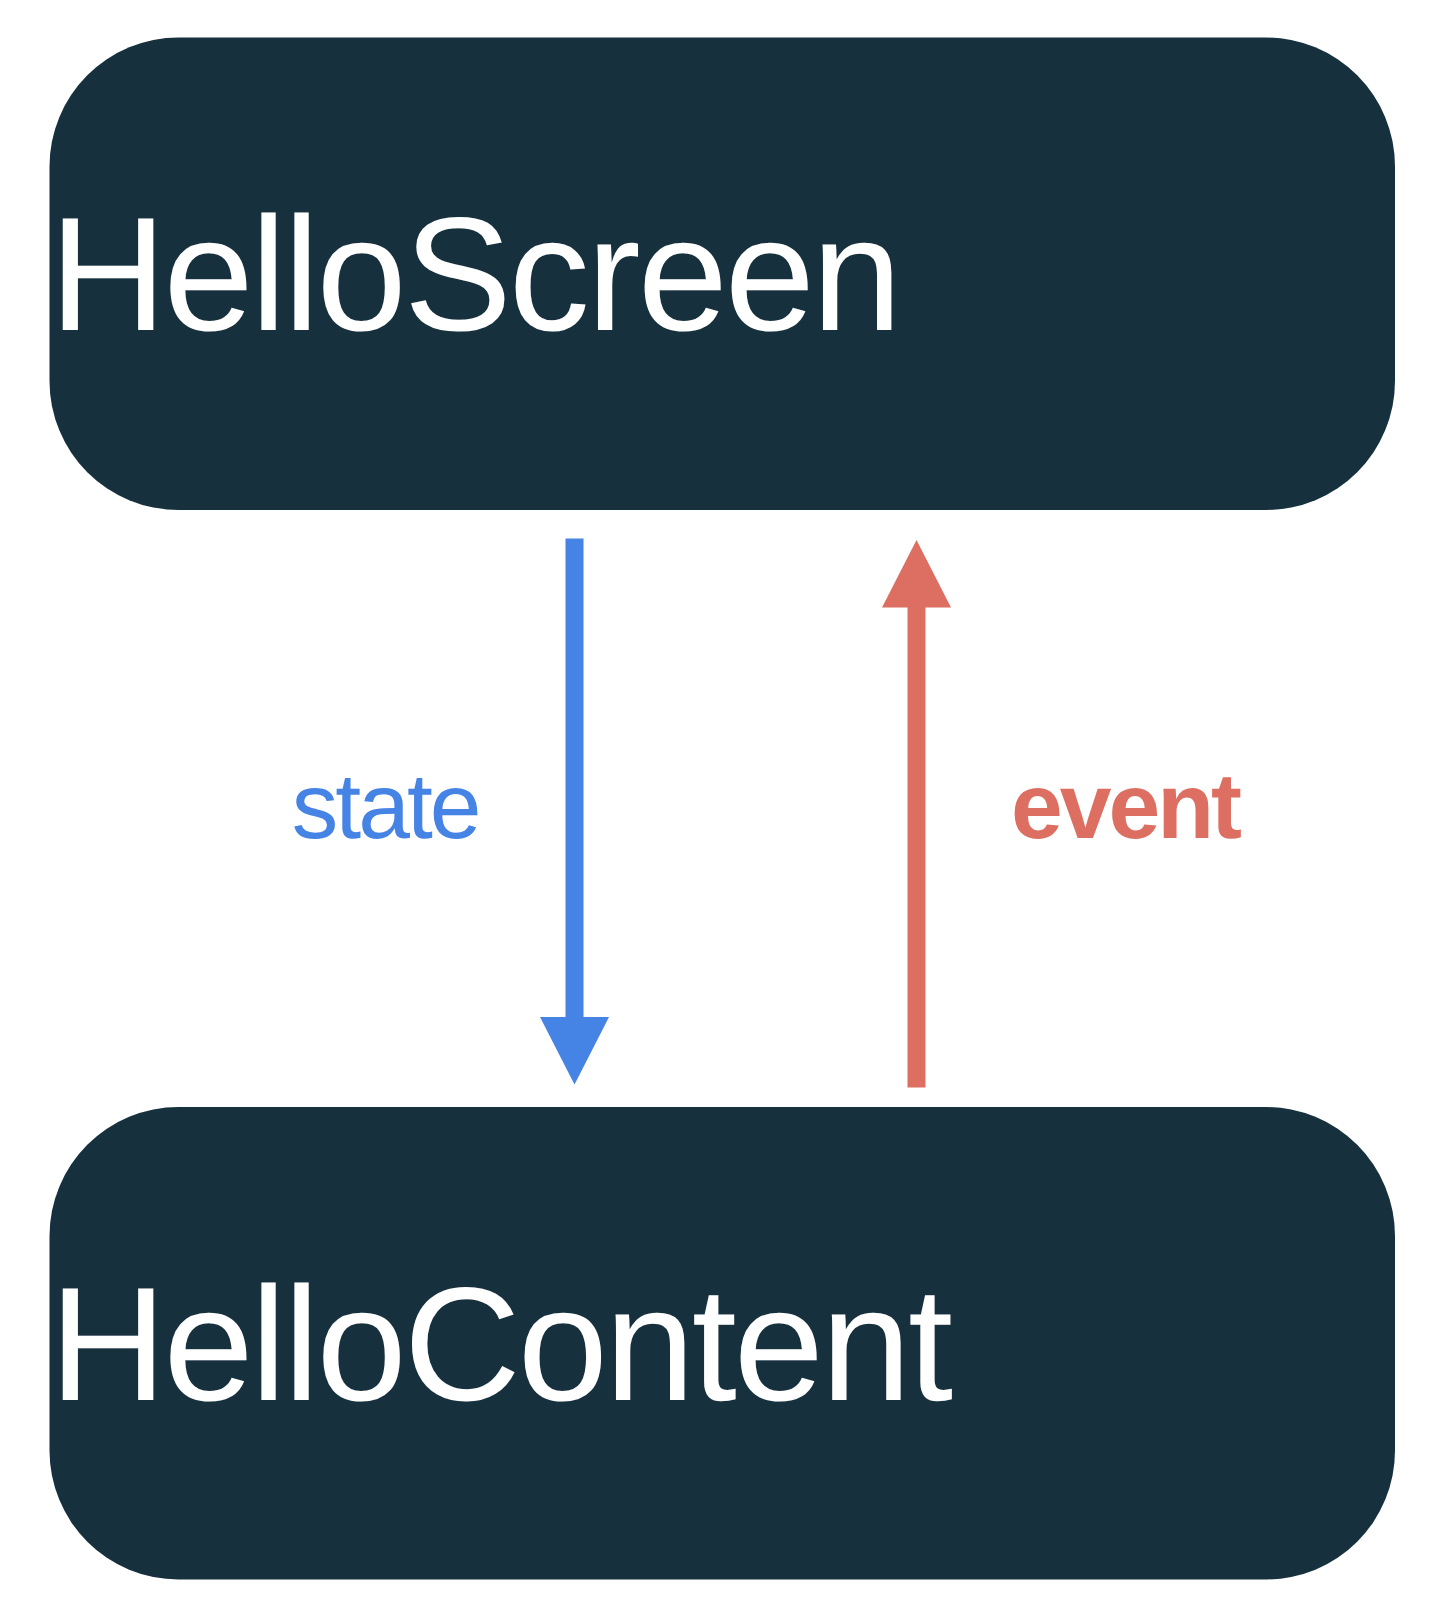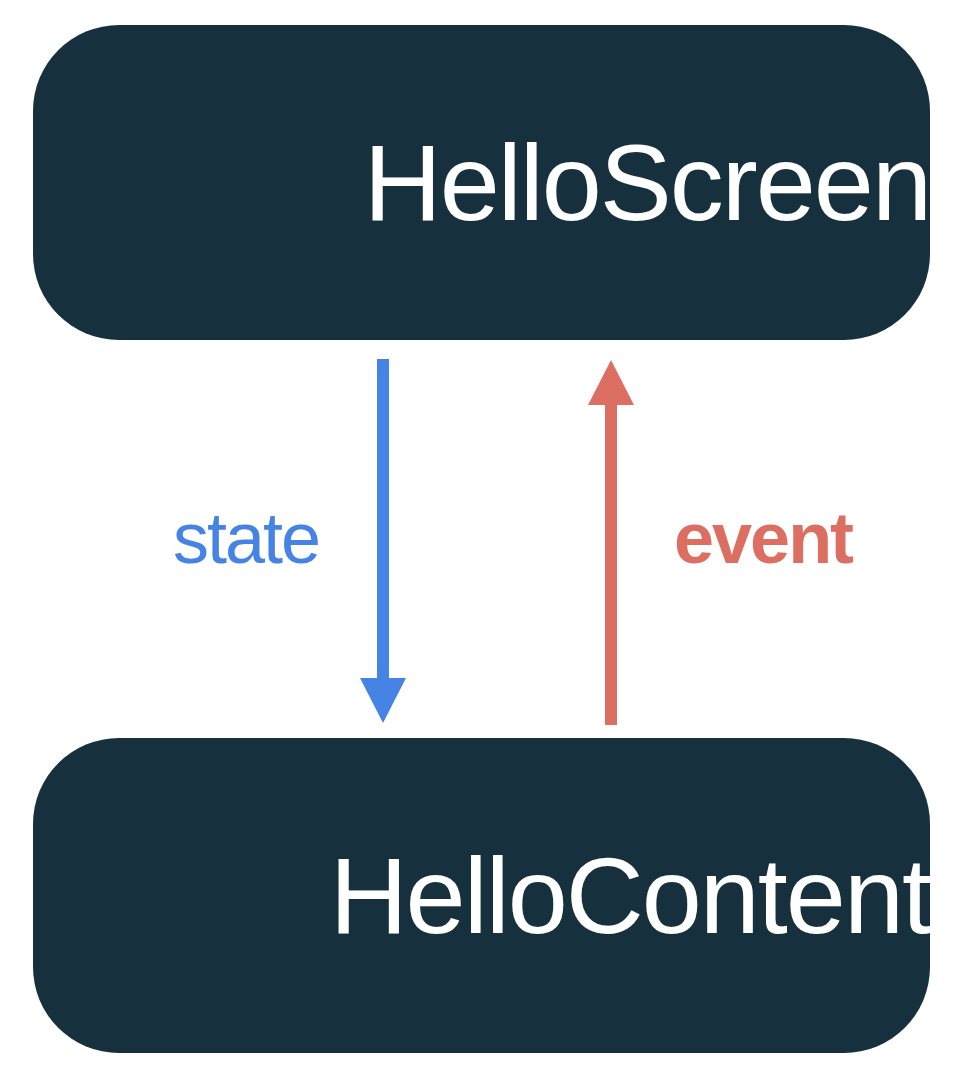--- a/index.html
+++ b/index.html
@@ -24,21 +24,21 @@
   }
   .node-box {
     position: absolute;
     left: 33px;
     width: 897px;
     height: 315px;
     background: var(--navy);
     border-radius: 86px;
     display: flex;
     align-items: center;
-    justify-content: flex-end;
+    justify-content: flex-start;
   }
   .node-box.top { top: 25px; }
   .node-box.bottom { top: 738px; }
   .node-label {
     color: var(--white);
     font-size: 108px;
     font-weight: 400;
     letter-spacing: -2px;
     line-height: 1;
     white-space: nowrap;
@@ -79,21 +79,21 @@
     height: 0;
     border-left: 23px solid transparent;
     border-right: 23px solid transparent;
     border-bottom: 45px solid var(--salmon);
   }
   
   .edge-label {
     position: absolute;
     top: 541px;
     transform: translateY(-54%);
-    font-size: 72px;
+    font-size: 62px;
     font-weight: 400;
     letter-spacing: -2px;
     line-height: 1;
     white-space: nowrap;
   }
   .edge-label.state {
     left: 0;
     width: 319px;
     text-align: right;
     color: var(--blue);

